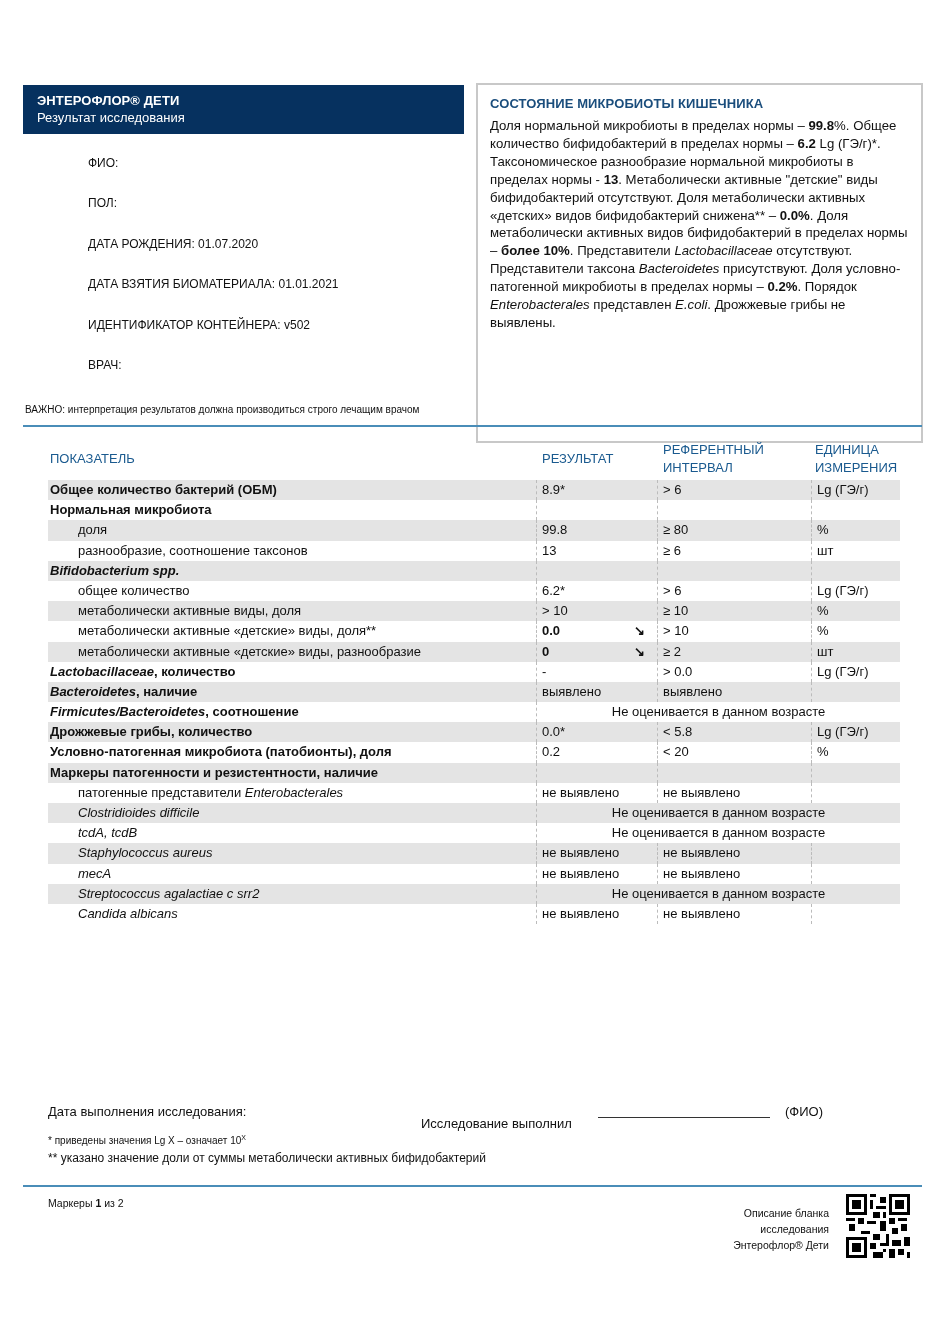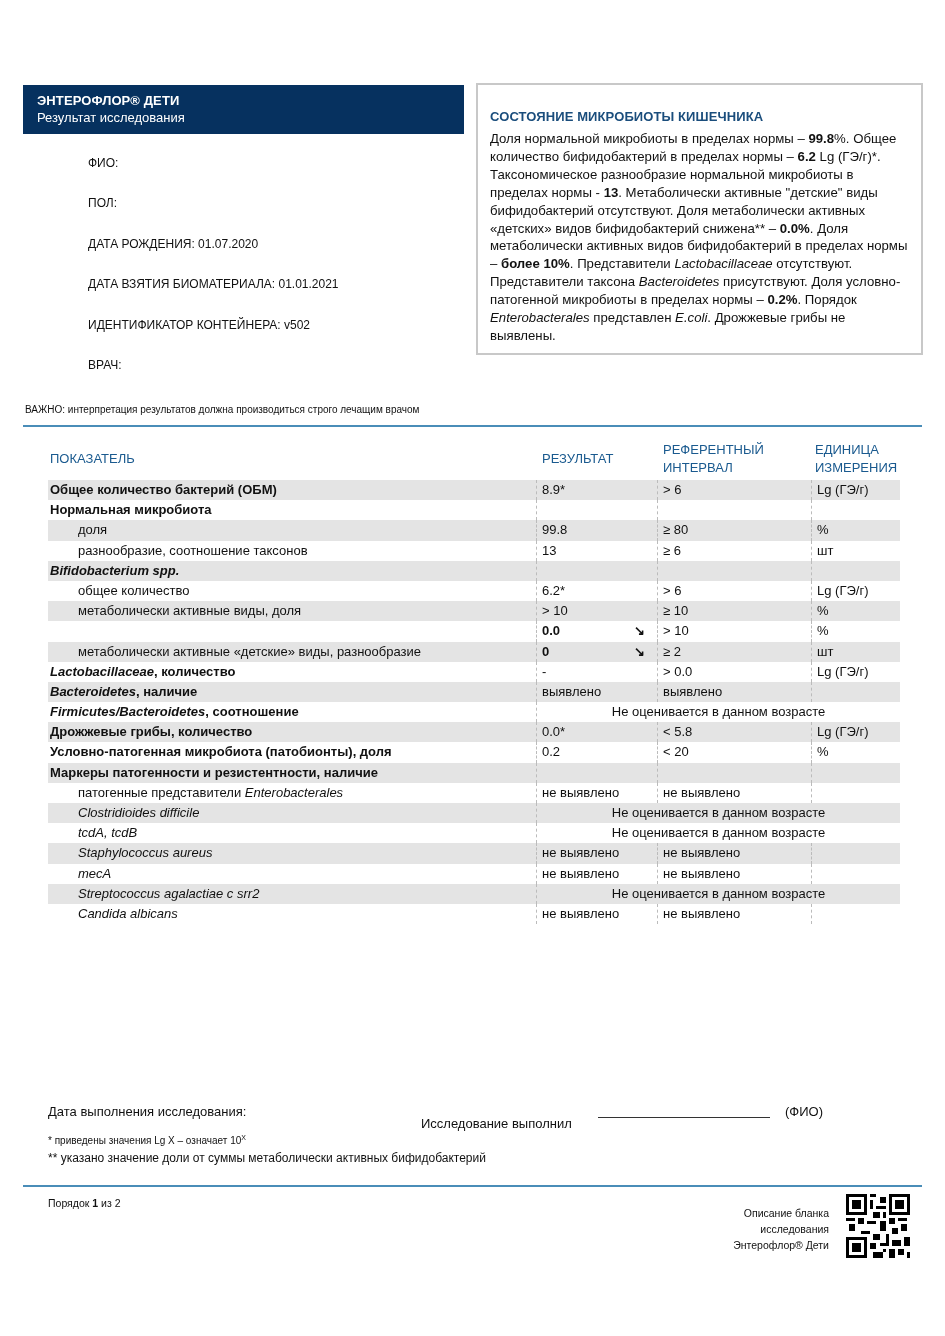--- a/index.html
+++ b/index.html
@@ -5,21 +5,21 @@
   html, body { margin: 0; padding: 0; background: #ffffff; }
   body { width: 945px; height: 1336px; position: relative; font-family: "Liberation Sans", sans-serif; color: #111; overflow: hidden; }
 
   .hdr-bar { position: absolute; left: 23px; top: 85px; width: 441px; height: 49px; background: #06315f; color: #fff; box-sizing: border-box; padding: 7px 14px; }
   .hdr-title { font-size: 13px; font-weight: bold; line-height: 17px; letter-spacing: 0.1px; }
   .hdr-sub { font-size: 13px; line-height: 17px; }
 
   .patient { position: absolute; left: 88px; top: 155px; font-size: 12px; }
   .patient .f { height: 40.4px; line-height: 16px; }
 
-  .summary { position: absolute; left: 476px; top: 83px; width: 447px; height: 272px; border: 2px solid #c8c8c8; box-sizing: border-box; padding: 24px 12px 8px 12px; }
+  .summary { position: absolute; left: 476px; top: 83px; width: 447px; height: 360px; border: 2px solid #c8c8c8; box-sizing: border-box; padding: 11px 12px 8px 12px; }
   .summary h2 { margin: 0 0 6px 0; font-size: 13px; font-weight: bold; color: #1a4d7c; letter-spacing: 0.1px; }
   .summary p { margin: 0; font-size: 13.2px; line-height: 17.9px; color: #111; }
 
   .important { position: absolute; left: 25px; top: 404px; font-size: 10px; }
   .hline { position: absolute; left: 23px; width: 899px; height: 2px; background: #4a8db8; }
 
   .thead { position: absolute; left: 48px; top: 440px; width: 852px; height: 40px; color: #1a5a8f; font-size: 13px; }
   .thead span { position: absolute; line-height: 18px; }
 
   .table { position: absolute; left: 48px; top: 480px; width: 852px; }
@@ -122,20 +122,21 @@
       <span class="c2">&gt; 6</span>
       <span class="c3">Lg (ГЭ/г)</span>
     </div>
     <div class="row shaded">
       <span class="c0 ind"><span>метаболически активные виды, доля</span></span>
       <span class="c1"><span>&gt; 10</span></span>
       <span class="c2">≥ 10</span>
       <span class="c3">%</span>
     </div>
     <div class="row">
+      <span class="c0 ind"><span>метаболически активные «детские» виды, доля**</span></span>
       <span class="c1 bold"><span>0.0</span><span class="arrow">↘</span></span>
       <span class="c2">&gt; 10</span>
       <span class="c3">%</span>
     </div>
     <div class="row shaded">
       <span class="c0 ind"><span>метаболически активные «детские» виды, разнообразие</span></span>
       <span class="c1 bold"><span>0</span><span class="arrow">↘</span></span>
       <span class="c2">≥ 2</span>
       <span class="c3">шт</span>
     </div>
@@ -214,21 +215,21 @@
 <div class="footer-date">Дата выполнения исследования:</div>
 <div class="footer-by">Исследование выполнил</div>
 <div class="footer-line"></div>
 <div class="footer-fio">(ФИО)</div>
 
 <div class="note1"><span>* приведены значения Lg X – означает 10</span><sup style="font-size:7px;">X</sup></div>
 <div class="note2">** указано значение доли от суммы метаболически активных бифидобактерий</div>
 
 <div class="hline" style="top:1185px;"></div>
 
-<div class="page"><span>Порядок </span><b>1</b><span> из </span><span>2</span></div>
+<div class="page"><span>Маркеры </span><b>1</b><span> из </span><span>2</span></div>
 
 <div class="desc">
   <div>Описание бланка</div>
   <div>исследования</div>
   <div>Энтерофлор® Дети</div>
 </div>
 
 <svg class="qr" viewBox="0 0 21 21" shape-rendering="crispEdges">
   <rect width="21" height="21" fill="#fff"></rect>
   <g fill="#000">

